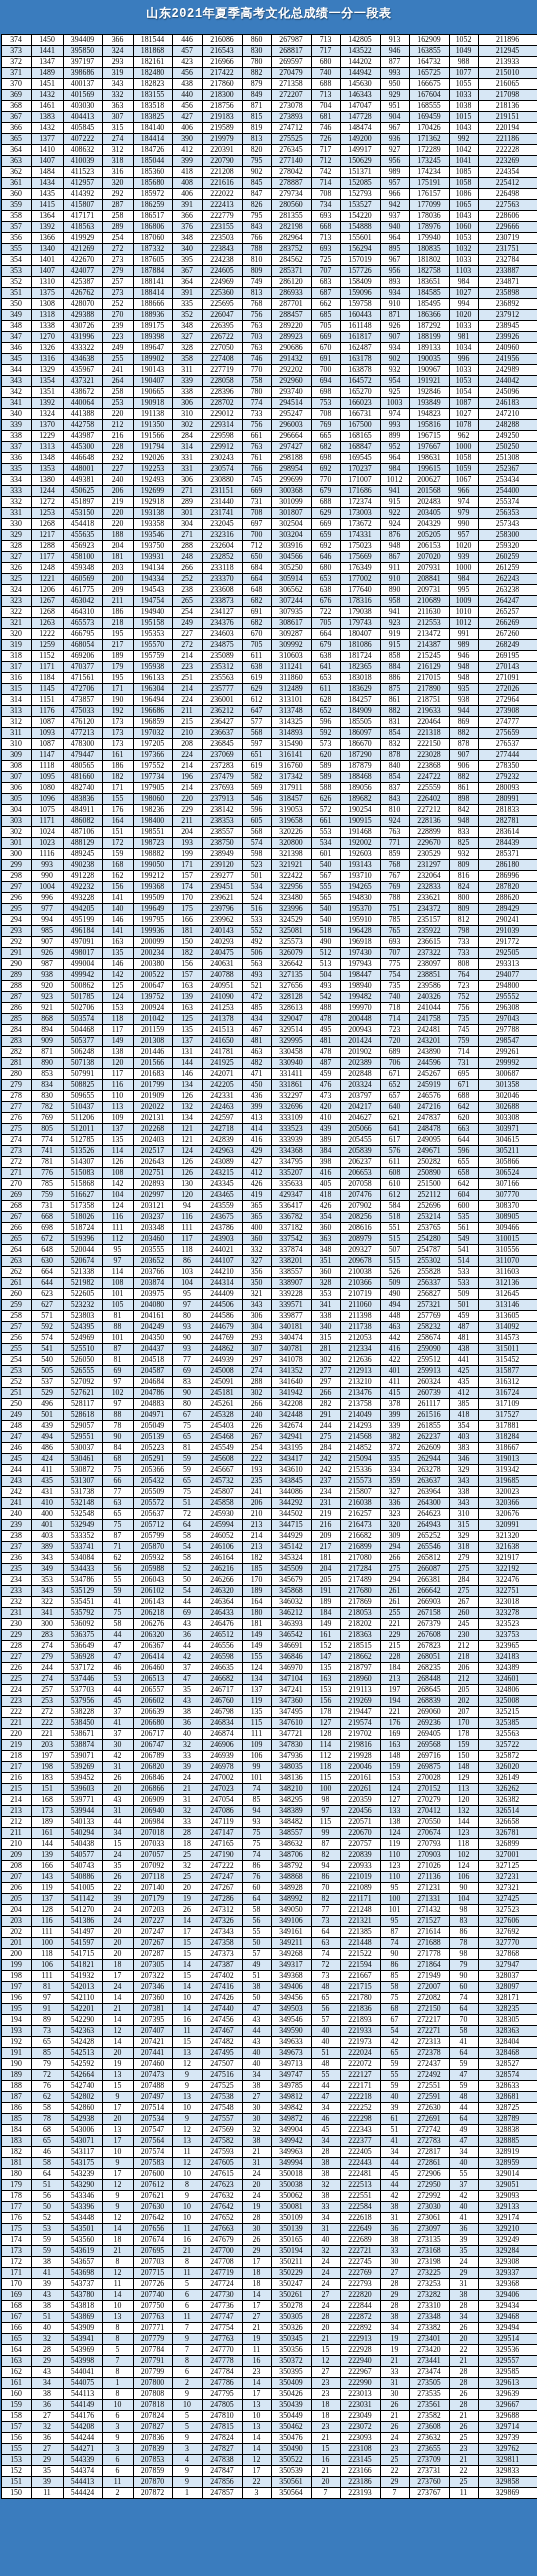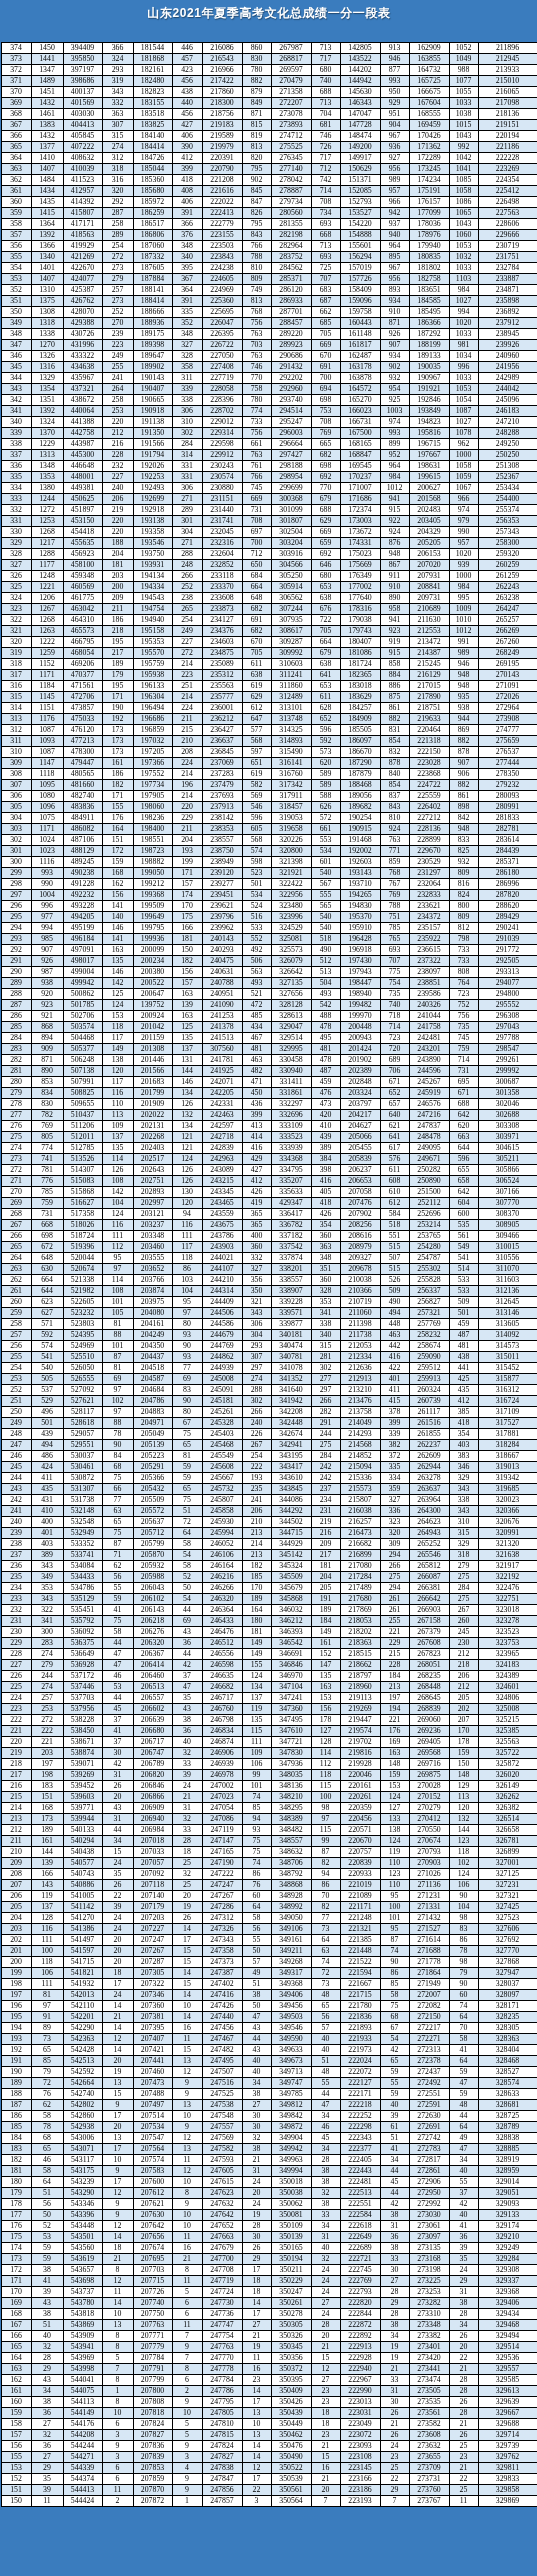--- a/index.html
+++ b/index.html
@@ -10,32 +10,32 @@
     overflow: hidden;
   }
   .banner {
     height: 26px;
     display: flex;
     align-items: center;
     justify-content: center;
   }
   .banner .title {
     color: var(--banner-text, #ffffff);
-    font-family: Liberation Sans, sans-serif;
+    font-family: Liberation Mono, monospace;
     font-weight: bold;
     font-size: 12px;
     letter-spacing: 0.6px;
     text-shadow: 0.6px 0.6px 1.2px rgba(0,0,0,0.45);
     white-space: nowrap;
   }
   table.score-table {
     border-collapse: collapse;
     table-layout: fixed;
     width: 535px;
-    margin: 16px auto;
+    margin: 8px auto;
   }
   table.score-table td {
     border: 1.2px solid var(--grid-border, #000000);
     height: 10px;
     padding: 0;
     text-align: center;
     vertical-align: middle;
     font-family: "Liberation Serif", "DejaVu Serif", serif;
     font-size: 7.8px;
     line-height: 1;
@@ -1621,21 +1621,21 @@
         <td>745</td>
         <td>297788</td>
       </tr>
       <tr class="alt">
         <td>283</td>
         <td>909</td>
         <td>505377</td>
         <td>149</td>
         <td>201308</td>
         <td>137</td>
-        <td>307560</td>
+        <td>241650</td>
         <td>481</td>
         <td>329995</td>
         <td>481</td>
         <td>201424</td>
         <td>720</td>
         <td>243201</td>
         <td>759</td>
         <td>298547</td>
       </tr>
       <tr>

